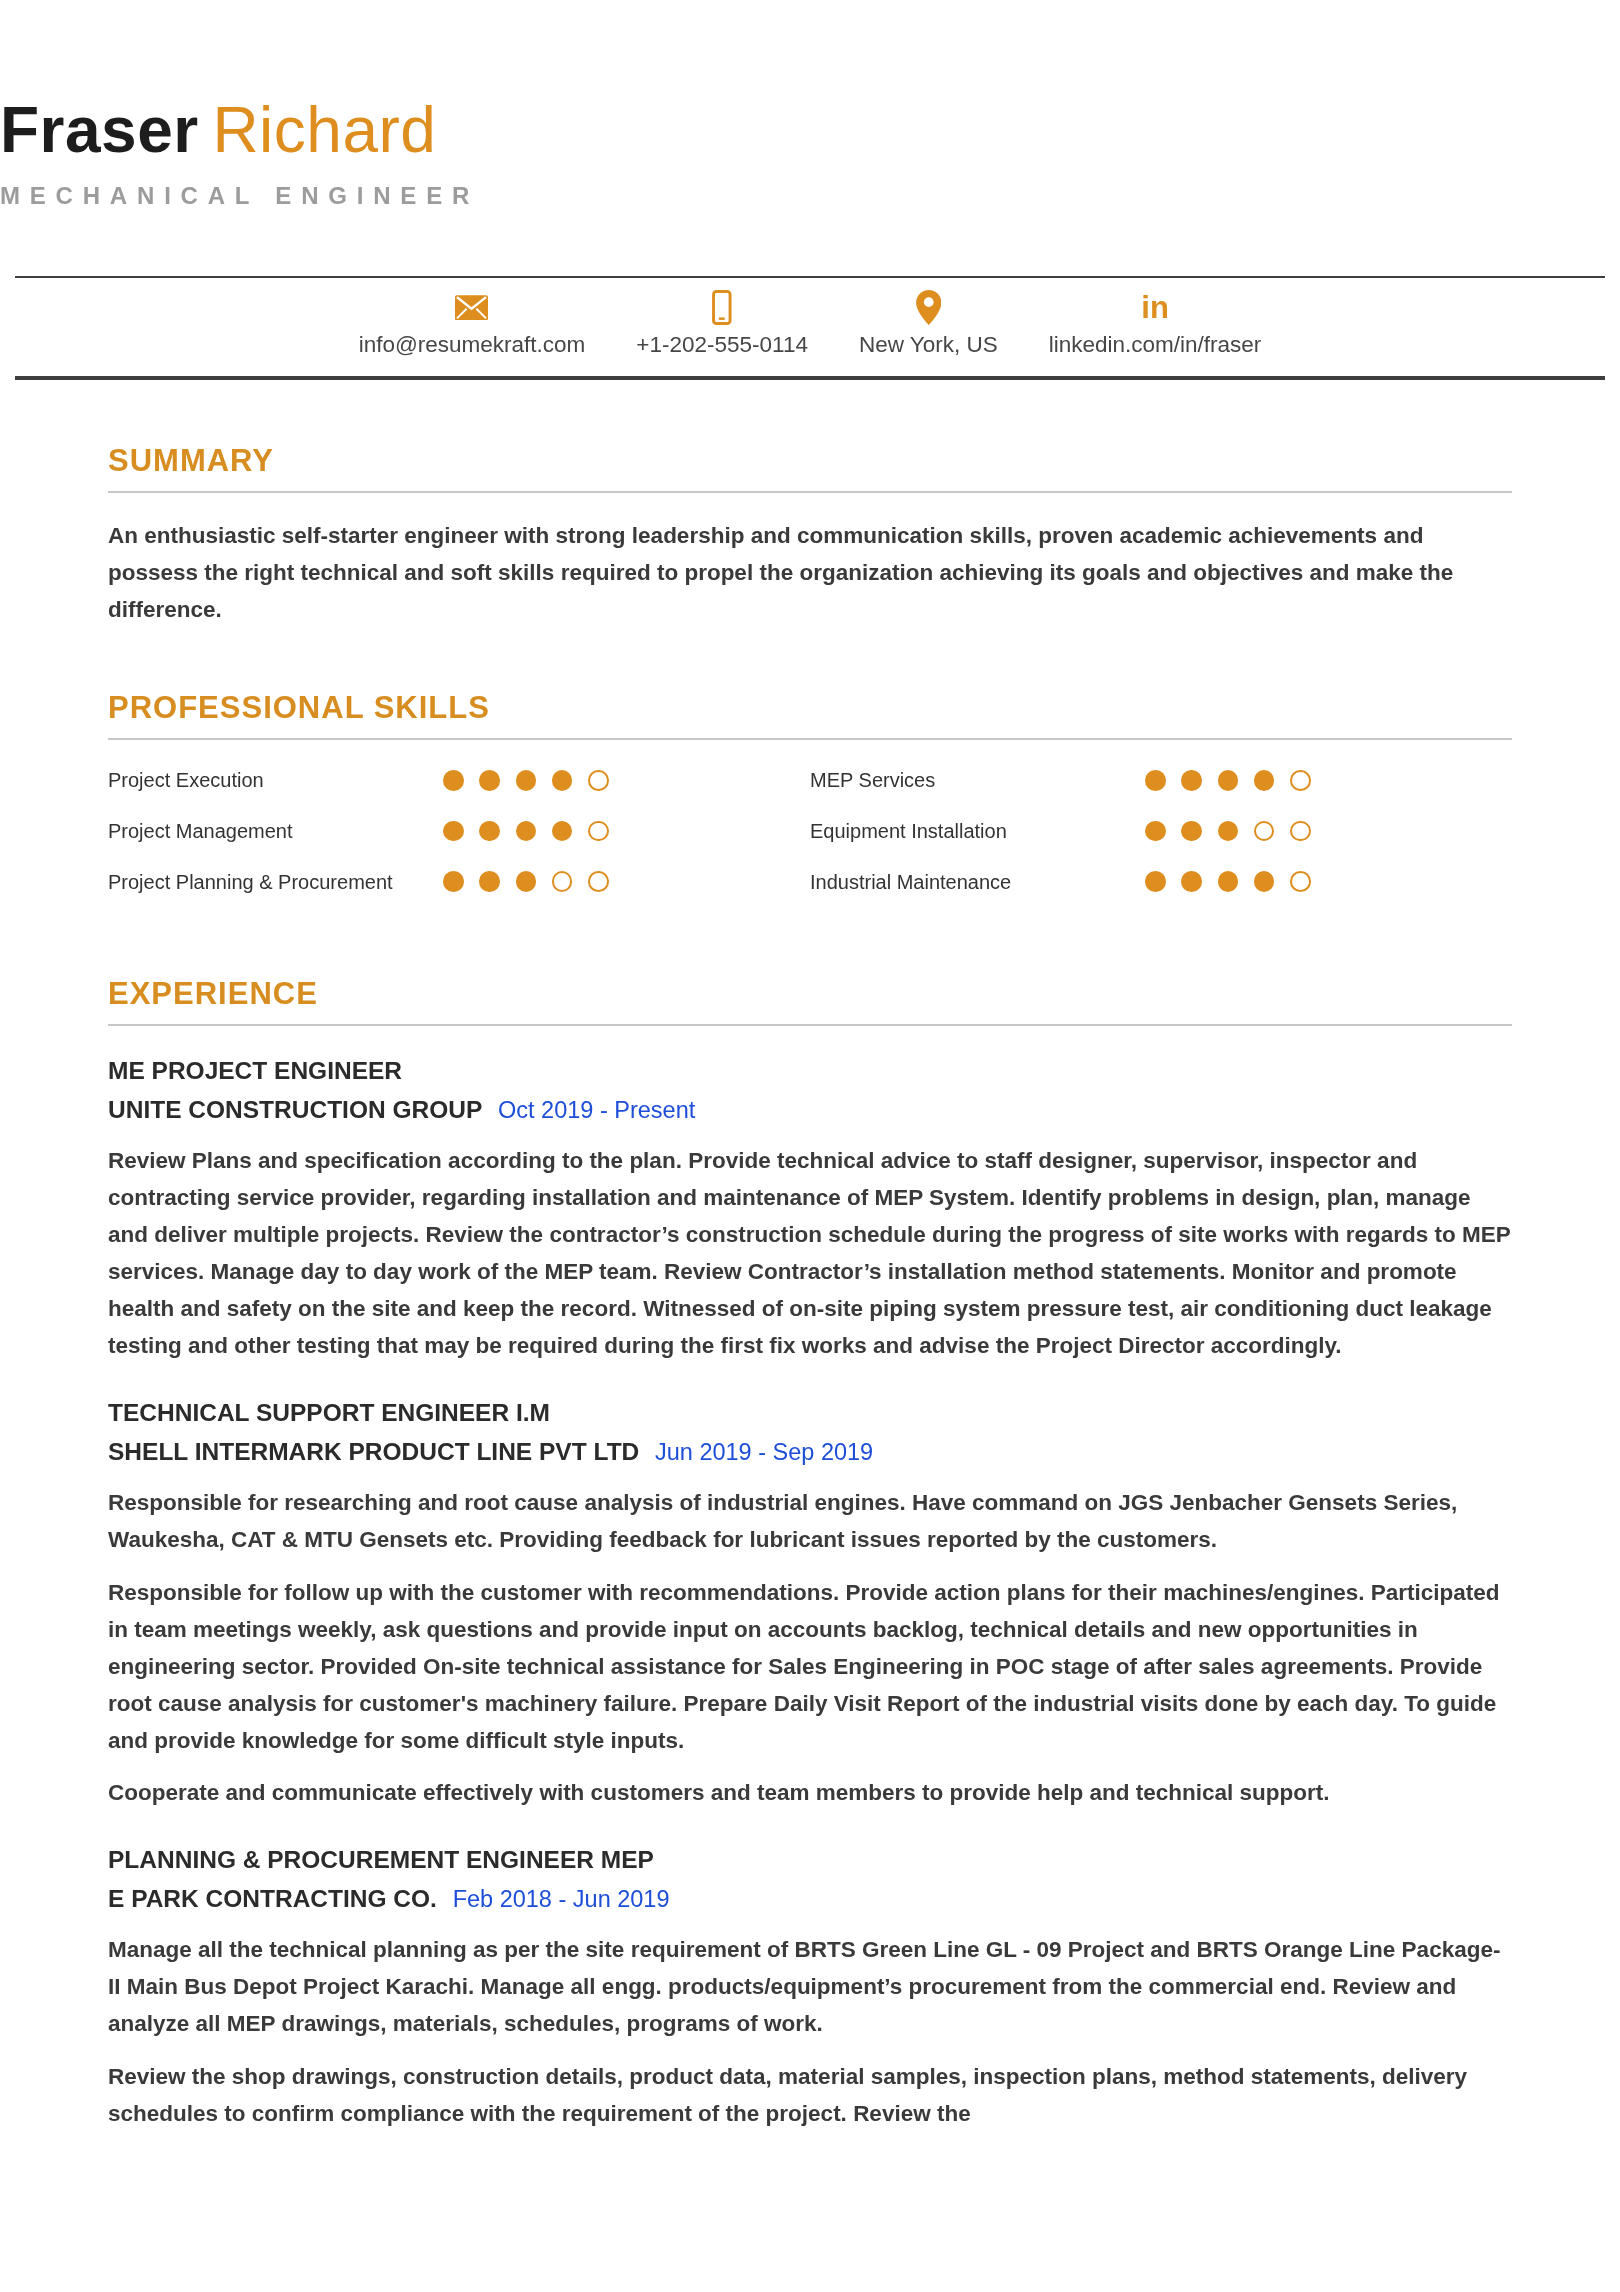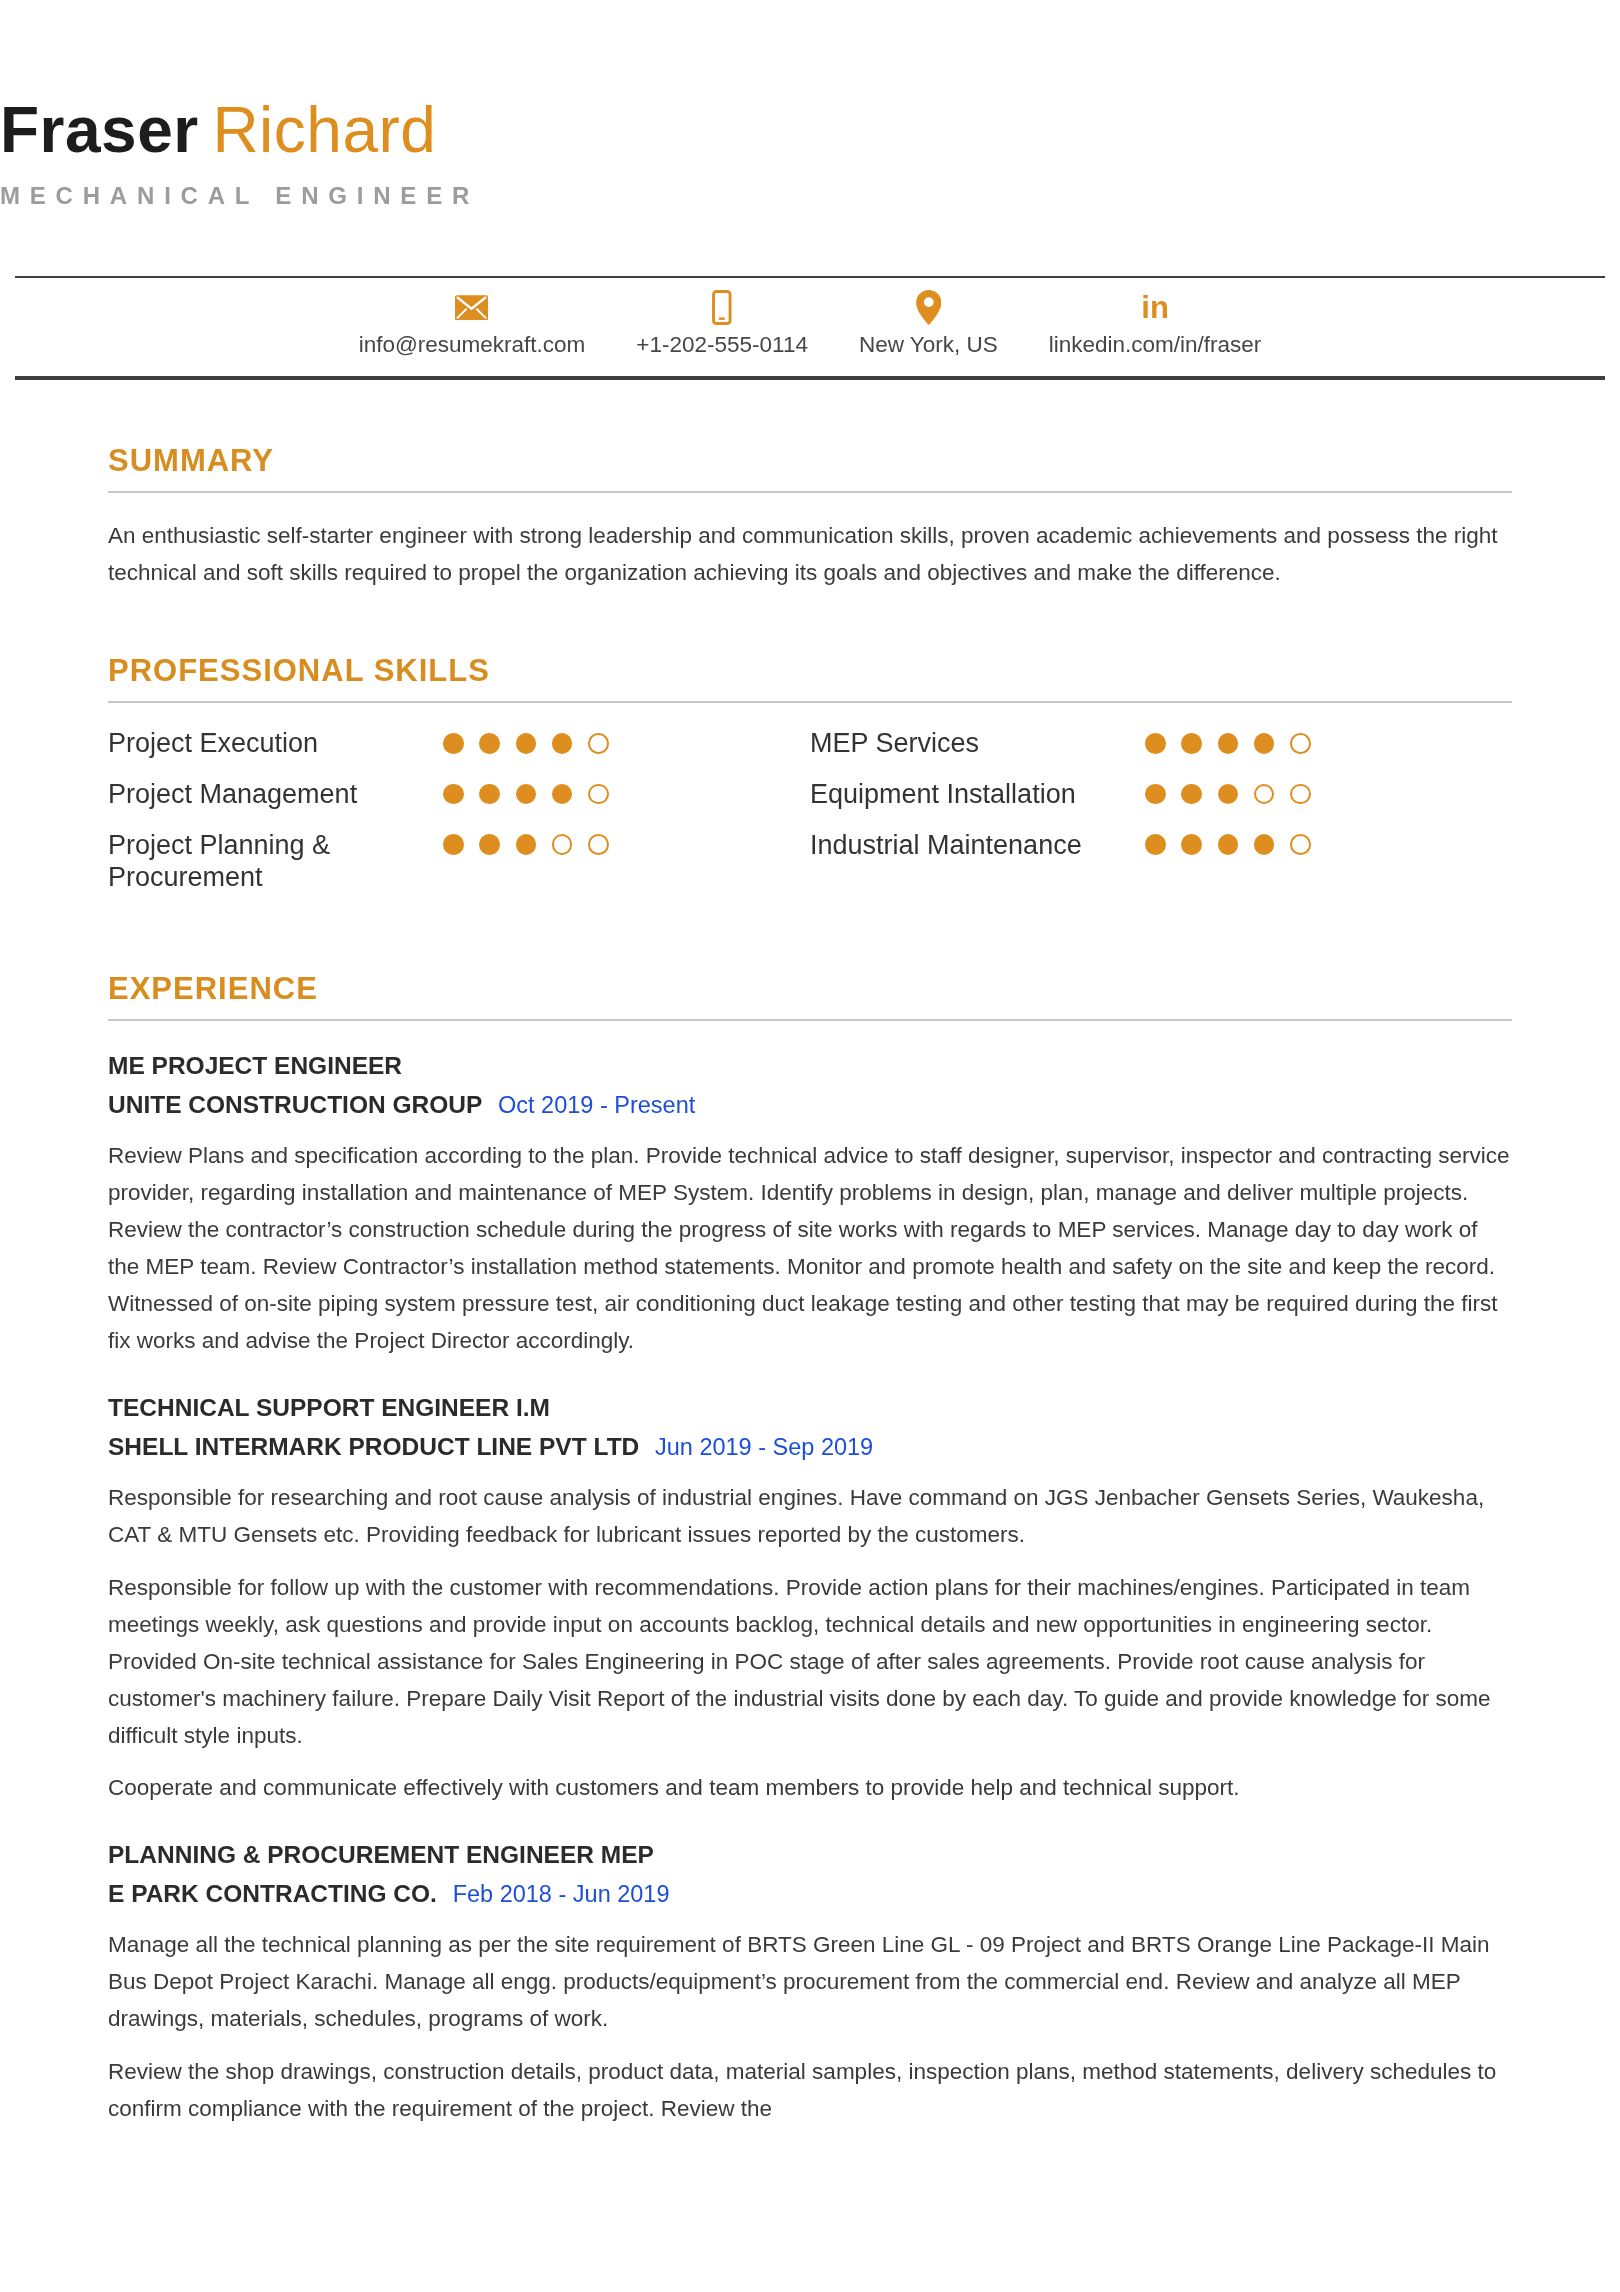--- a/index.html
+++ b/index.html
@@ -36,26 +36,26 @@
   
   main { margin: 0 108px; }
   .section-summary { margin-top: 62px; }
   .section-skills { margin-top: 61px; }
   .section-experience { margin-top: 59px; }
   h2.section-heading {
     margin: 0; font-size: 31px; line-height: 37px; font-weight: 700;
     color: #d88d20; letter-spacing: 1px;
   }
   hr.section-divider { border: 0; border-top: 2px solid #c7c7c7; margin: 11.8px 0 0; }
-  p.body-text { margin: 24.5px 0 0; font-size: 22.5px; line-height: 37px; color: #3a3a3a; }
+  p.body-text { margin: 24.5px 0 0; font-size: 22.5px; line-height: 37px; color: #3a3a3a; font-weight: bold; }
 
   
   .skills-grid { display: grid; grid-template-columns: 1fr 1fr; margin-top: 24.5px; }
   .skill-row { display: flex; align-items: flex-start; margin-bottom: 18.6px; }
-  .skill-name { flex: 0 0 335px; font-size: 27px; line-height: 32px; color: #333333; }
+  .skill-name { flex: 0 0 335px; font-size: 20px; line-height: 32px; color: #333333; }
   .dots { display: flex; gap: 15.7px; margin-top: 5.9px; }
   .dot { width: 20.6px; height: 20.6px; border-radius: 50%; background: #dd8e1f; box-sizing: border-box; }
   .dot.empty { background: transparent; border: 2.9px solid #dd8e1f; }
 
   
   .job { margin-top: 25.5px; }
   .job + .job { margin-top: 29px; }
   .job-title { margin: 0; font-size: 24.5px; line-height: 39px; font-weight: 700; color: #2b2b2b; }
   .job-company-line { font-size: 24.5px; line-height: 39px; font-weight: 700; color: #2b2b2b; }
   .job-dates { font-size: 23.5px; font-weight: 400; color: #1d4ed8; margin-left: 15.7px; }

